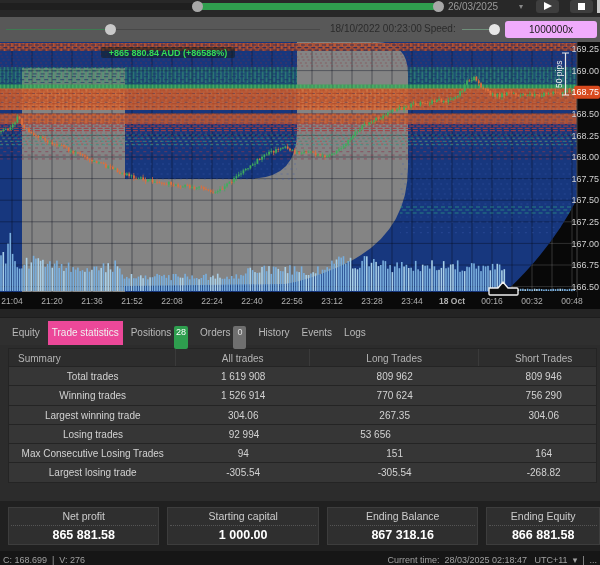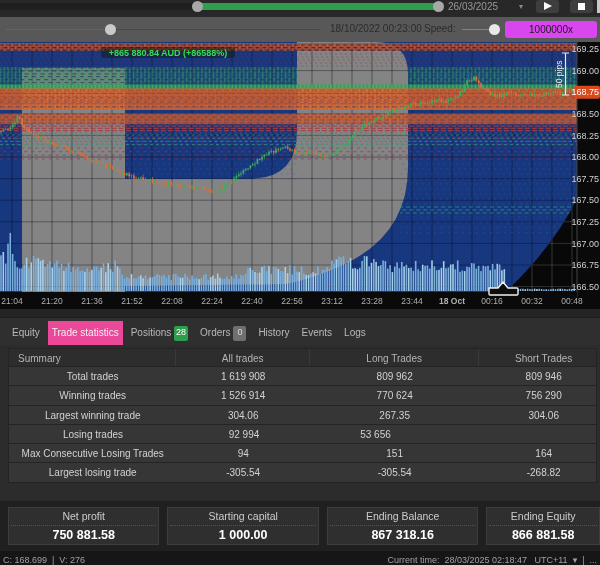--- a/index.html
+++ b/index.html
@@ -9,25 +9,25 @@
 .tb1 .caret { position:absolute; left:519px; top:0px; color:#888; font-size:8px; line-height:13px; }
 .btn { position:absolute; top:0px; width:23px; height:13px; background:#3e3e3e; border-radius:3px; color:#fff; text-align:center; line-height:13px; }
 .tb2 { height:25px; background:#585858; position:relative; }
 .tb2 .line1 { position:absolute; left:6px; top:12px; width:104px; height:1px; background:#3f7a52; }
 .tb2 .line2 { position:absolute; left:110px; top:12px; width:210px; height:1px; background:#484848; }
 .tb2 .knob { position:absolute; left:105px; top:7px; width:11px; height:11px; border-radius:50%; background:#c9c9c9; }
 .tb2 .dt { position:absolute; left:330px; top:6px; color:#2b2b2b; font-size:10px; }
 .tb2 .sp { position:absolute; left:424px; top:6px; color:#2b2b2b; font-size:10px; }
 .tb2 .line3 { position:absolute; left:462px; top:12px; width:34px; height:1px; background:#6f8f7a; }
 .tb2 .knob2 { position:absolute; left:489px; top:7px; width:11px; height:11px; border-radius:50%; background:#e8e8e8; }
-.tb2 .spd { position:absolute; left:505px; top:4px; width:92px; height:17px; background:#d946ef; border-radius:3px; color:#1a1a1a; font-size:10px; line-height:17px; text-align:center; }
+.tb2 .spd { position:absolute; left:505px; top:4px; width:92px; height:17px; background:#f0abfc; border-radius:3px; color:#1a1a1a; font-size:10px; line-height:17px; text-align:center; }
 .tabs { height:28px; background:#2f2f2f; border-top:1px solid #1d1d1d; position:relative; padding-top:3px; padding-left:8px; white-space:nowrap; }
 .tab { display:inline-block; height:24px; line-height:23px; padding:0 4px; margin-right:4px; color:#b9b9b9; font-size:10px; }
 .tab.sel { background:#ec4899; color:#f0f0f0; }
-.badge { display:inline-block; min-width:13px; padding:0 2px; height:15px; line-height:13px; border-radius:2px; font-size:9px; text-align:center; vertical-align:1px; }
+.badge { display:inline-block; min-width:13px; padding:0 2px; height:23px; line-height:13px; border-radius:2px; font-size:9px; text-align:center; vertical-align:1px; }
 .bg-green { background:#2e9e4e; color:#fff; }
 .bg-gray { background:#6f6f6f; color:#ddd; }
 .tablewrap { height:156px; background:#2c2c2c; padding:3px 12px 0 8px; }
 .table { width:589px; background:#363636; font-size:10px; color:#d2d2d2; }
 .thead { display:flex; height:19px; line-height:19px; background:#2d2d2d; border:1px solid #242424; color:#b5b5b5; }
 .thead .c1 { text-align:left; padding-left:9px; }
 .thead > div { border-right:1px solid #3a3a3a; }
 .thead > div:last-child { border-right:none; }
 .tr { display:flex; height:19.3px; line-height:19.3px; border-bottom:1px solid #242424; border-left:1px solid #242424; border-right:1px solid #242424; }
 .c1 { width:168px; text-align:center; }
@@ -1839,21 +1839,21 @@
         <div class="c1">Largest losing trade</div>
         <div class="c2">-305.54</div>
         <div class="c3">-305.54</div>
         <div class="c4">-268.82</div>
       </div>
   </div>
 </div>
 <div class="summary">
   <div class="sbox">
       <div class="lab">Net profit</div>
-      <div class="val">750 881.58</div>
+      <div class="val">865 881.58</div>
     </div>
   <div class="sbox">
       <div class="lab">Starting capital</div>
       <div class="val">1 000.00</div>
     </div>
   <div class="sbox">
       <div class="lab">Ending Balance</div>
       <div class="val">867 318.16</div>
     </div>
   <div class="sbox">

